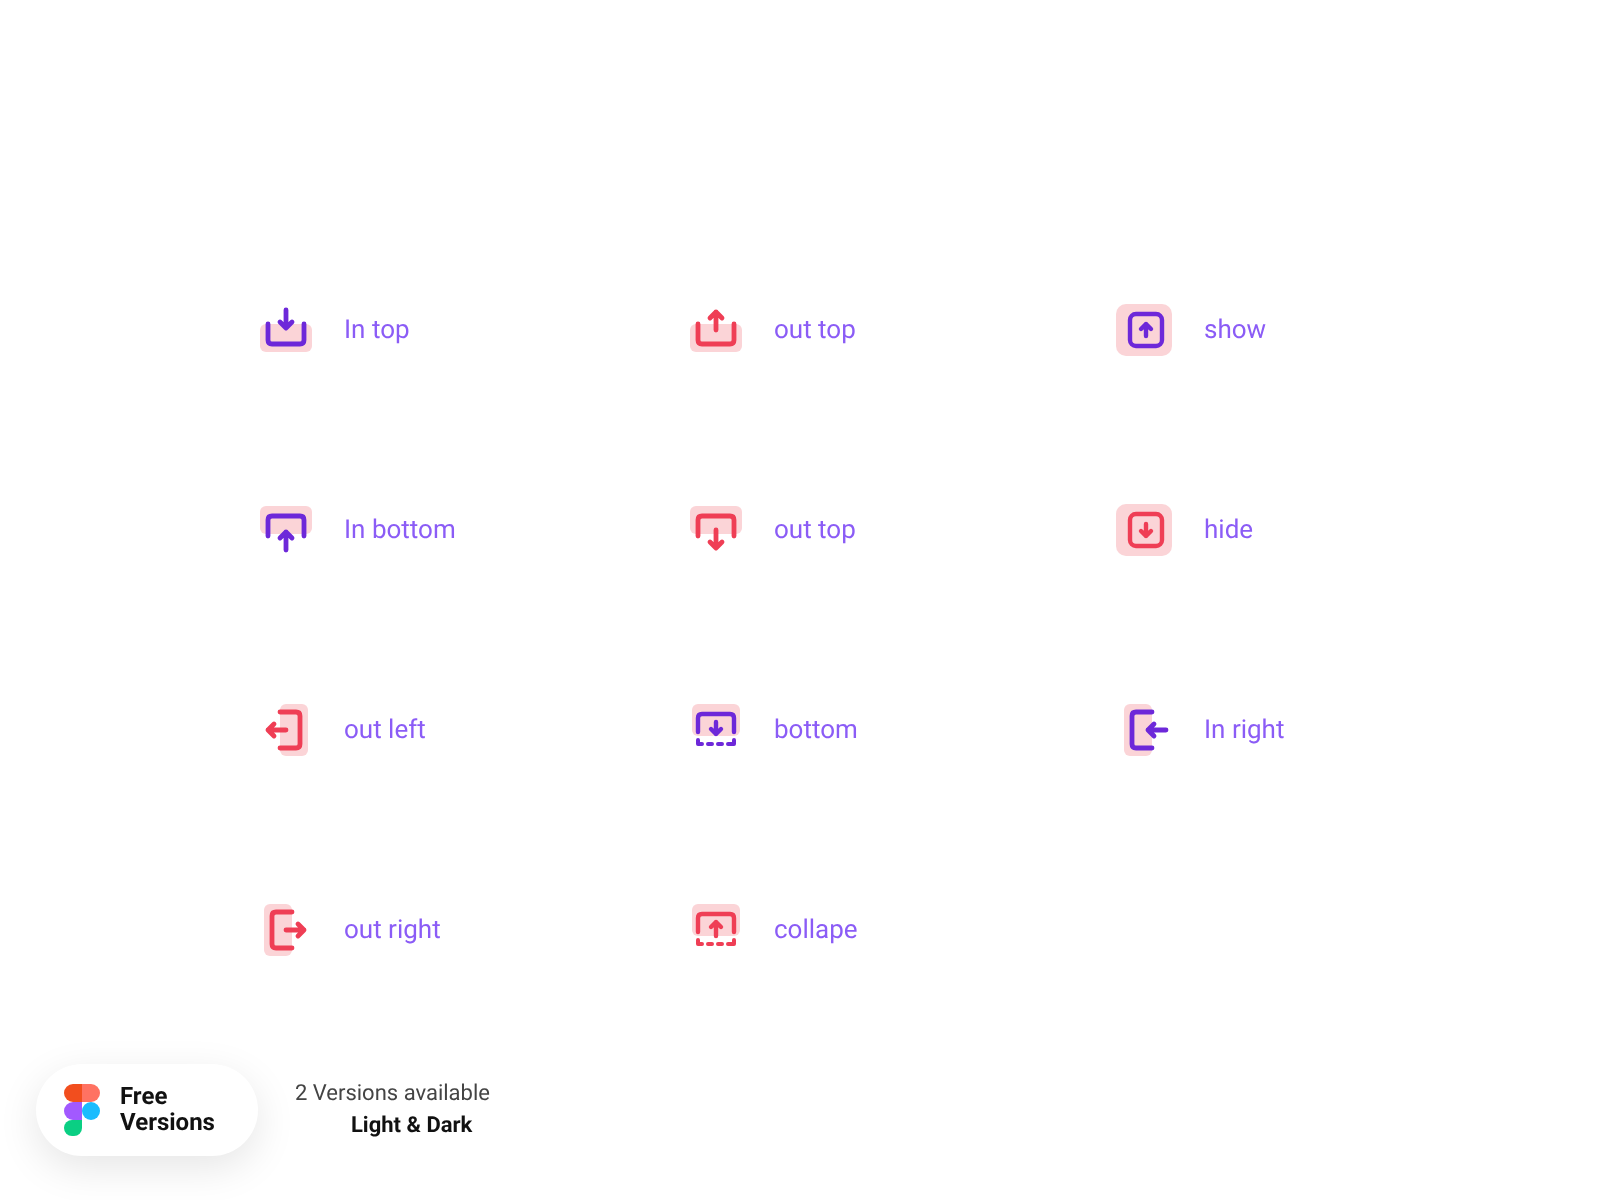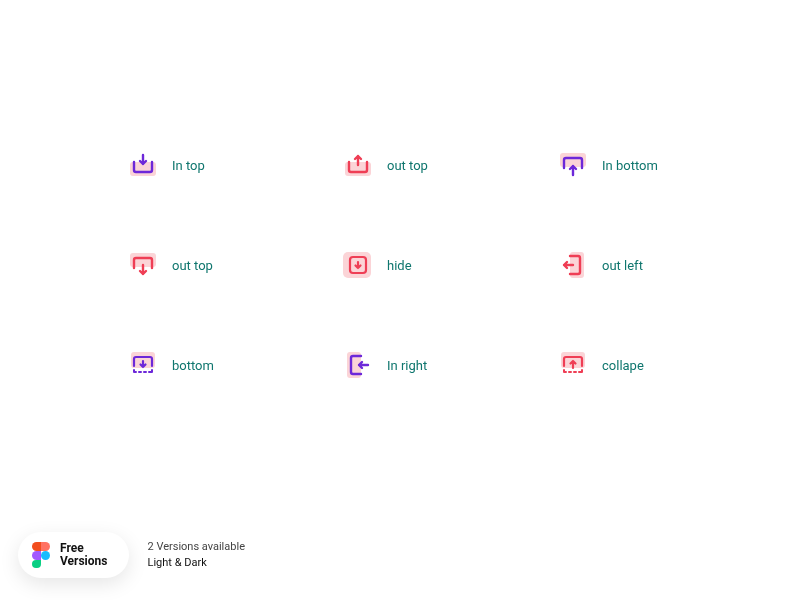--- a/index.html
+++ b/index.html
@@ -37,21 +37,21 @@
     position: absolute;
     background: #fbd4d7;
     border-radius: 3px;
   }
   .iconwrap svg {
     position: relative;
     z-index: 2;
   }
   .label {
     font-size: 13px;
-    color: #0f766e;
+    color: #8b5cf6;
     font-weight: 400;
   }
   .footer {
     position: absolute;
     left: 18px;
     bottom: 22px;
     display: flex;
     align-items: center;
     gap: 18px;
   }
@@ -67,21 +67,21 @@
   .figma-icon {
     width: 18px;
     height: 26px;
     position: relative;
   }
   .figma-icon span { position: absolute; width: 9px; height: 9px; }
   .dl-text { line-height: 1.1; }
   .dl-text .l1 { font-size: 12px; font-weight: 700; color: #111; }
   .dl-text .l2 { font-size: 12px; font-weight: 700; color: #111; }
   .versions { font-size: 11px; color: #444; line-height: 1.4; }
-  .versions .bold { font-weight: 400; color: #111; }
+  .versions .bold { font-weight: 700; color: #111; margin-left: 28px; }
 </style>
 </head>
 <body>
 
 <div class="grid">
 
   <div class="cell">
     <div class="iconwrap">
       <div class="pinkbg" style="bottom:4px;left:2px;width:26px;height:14px"></div>
       <svg width="26" height="26" viewBox="0 0 26 26" fill="none">
@@ -96,20 +96,30 @@
     <div class="iconwrap">
       <div class="pinkbg" style="bottom:4px;left:2px;width:26px;height:14px"></div>
       <svg width="26" height="26" viewBox="0 0 26 26" fill="none">
         <path d="M4 10 V18 Q4 20 6 20 H20 Q22 20 22 18 V10" stroke="#ef3e55" stroke-width="2.4" stroke-linecap="round"></path>
         <path d="M13 13 V4 M10 7 L13 4 L16 7" stroke="#ef3e55" stroke-width="2.4" stroke-linecap="round" stroke-linejoin="round"></path>
       </svg>
     </div>
     <span class="label">out top</span>
   </div>
 
+  <div class="cell">
+    <div class="iconwrap">
+      <div class="pinkbg" style="top:2px;left:0;width:28px;height:26px;border-radius:5px"></div>
+      <svg width="24" height="24" viewBox="0 0 24 24" fill="none">
+        <rect x="4" y="4" width="16" height="16" rx="3" stroke="#6d28d9" stroke-width="2.2"></rect>
+        <path d="M12 15 V9 M9.5 11.5 L12 9 L14.5 11.5" stroke="#6d28d9" stroke-width="2.2" stroke-linecap="round" stroke-linejoin="round"></path>
+      </svg>
+    </div>
+    <span class="label">show</span>
+  </div>
 
   <div class="cell">
     <div class="iconwrap">
       <div class="pinkbg" style="top:3px;left:2px;width:26px;height:14px"></div>
       <svg width="26" height="26" viewBox="0 0 26 26" fill="none">
         <path d="M4 16 V8 Q4 6 6 6 H20 Q22 6 22 8 V16" stroke="#6d28d9" stroke-width="2.4" stroke-linecap="round"></path>
         <path d="M13 23 V14 M10 17 L13 14 L16 17" stroke="#6d28d9" stroke-width="2.4" stroke-linecap="round" stroke-linejoin="round"></path>
       </svg>
     </div>
     <span class="label">In bottom</span>
@@ -165,20 +175,30 @@
     <div class="iconwrap">
       <div class="pinkbg" style="top:2px;left:4px;width:14px;height:26px"></div>
       <svg width="26" height="26" viewBox="0 0 26 26" fill="none">
         <path d="M16 4 H8 Q6 4 6 6 V20 Q6 22 8 22 H16" stroke="#6d28d9" stroke-width="2.4" stroke-linecap="round"></path>
         <path d="M23 13 H14 M17 10 L14 13 L17 16" stroke="#6d28d9" stroke-width="2.4" stroke-linecap="round" stroke-linejoin="round"></path>
       </svg>
     </div>
     <span class="label">In right</span>
   </div>
 
+  <div class="cell">
+    <div class="iconwrap">
+      <div class="pinkbg" style="top:2px;left:4px;width:14px;height:26px"></div>
+      <svg width="26" height="26" viewBox="0 0 26 26" fill="none">
+        <path d="M16 4 H8 Q6 4 6 6 V20 Q6 22 8 22 H16" stroke="#ef3e55" stroke-width="2.4" stroke-linecap="round"></path>
+        <path d="M13 13 H22 M19 10 L22 13 L19 16" stroke="#ef3e55" stroke-width="2.4" stroke-linecap="round" stroke-linejoin="round"></path>
+      </svg>
+    </div>
+    <span class="label">out right</span>
+  </div>
 
   <div class="cell">
     <div class="iconwrap">
       <div class="pinkbg" style="top:2px;left:3px;width:24px;height:16px"></div>
       <svg width="26" height="26" viewBox="0 0 26 26" fill="none">
         <path d="M4 14 V7 Q4 5 6 5 H20 Q22 5 22 7 V14" stroke="#ef3e55" stroke-width="2.2" stroke-linecap="round"></path>
         <path d="M4 20 H22 M4 20 V18 M22 20 V18" stroke="#ef3e55" stroke-width="2" stroke-linecap="round" stroke-dasharray="2 3"></path>
         <path d="M13 16 V9 M10.5 11.5 L13 9 L15.5 11.5" stroke="#ef3e55" stroke-width="2.2" stroke-linecap="round" stroke-linejoin="round"></path>
       </svg>
     </div>

